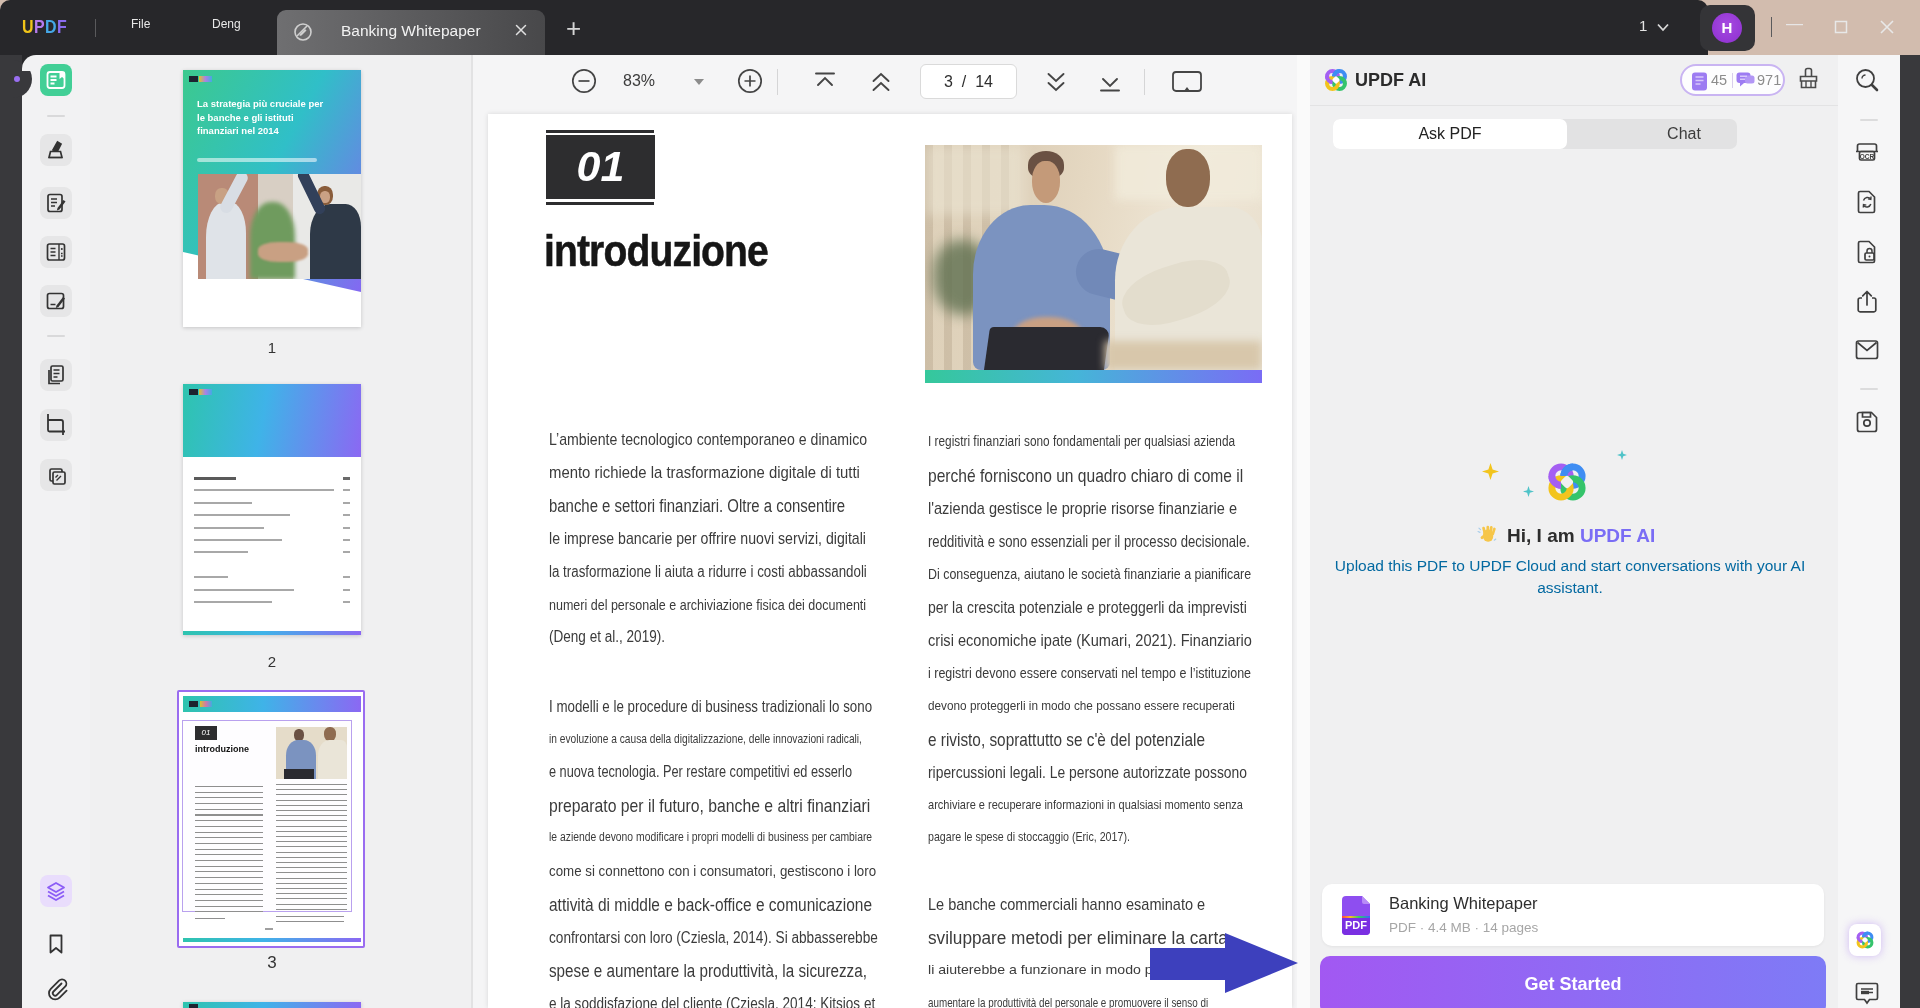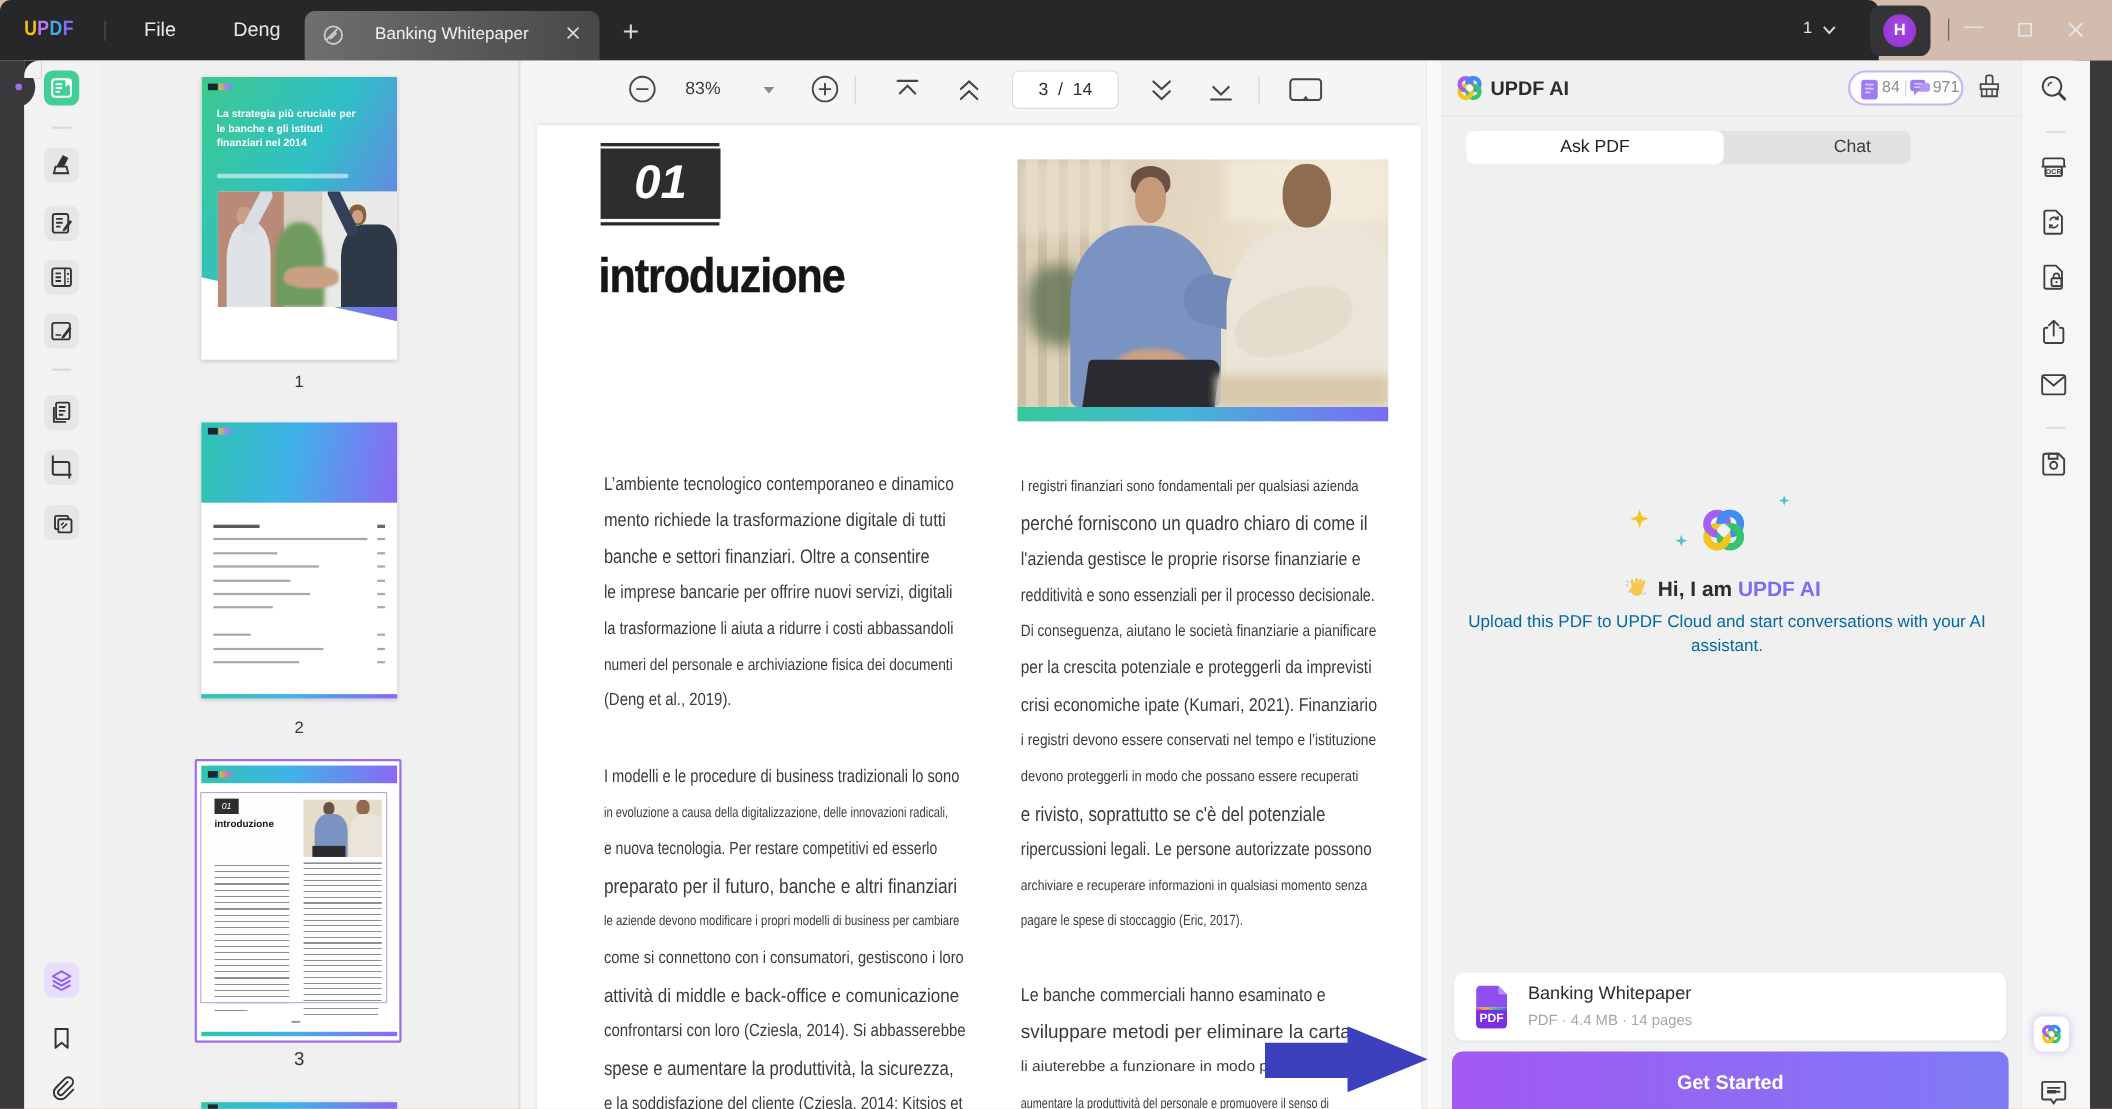--- a/index.html
+++ b/index.html
@@ -3,21 +3,21 @@
 <style>
 *{margin:0;padding:0;box-sizing:border-box;}
 html,body{width:1920px;height:1008px;overflow:hidden;background:#d2bcae;font-family:"Liberation Sans",sans-serif;}
 .abs{position:absolute;}
 #win{position:absolute;left:0;top:0;width:1920px;height:1008px;}
 
 #topbar{position:absolute;left:0;top:0;width:1708px;height:55px;background:#27272a;border-radius:10px 10px 0 0;}
 #logo{position:absolute;left:22px;top:16px;font-size:19px;font-weight:bold;letter-spacing:.5px;transform-origin:0 50%;transform:scaleX(.84);}
 #logo .u{color:#f0c419;}#logo .p{color:#b57bee;}#logo .d{color:#45a7e6;}#logo .f{color:#8b6cf0;}
 #menusep{position:absolute;left:95px;top:19px;width:1px;height:18px;background:#5a5a5c;}
-.menu{position:absolute;top:17px;color:#e8e8e8;font-size:18px;}
+.menu{position:absolute;top:17px;color:#e8e8e8;font-size:12px;}
 #tab{position:absolute;left:277px;top:10px;width:268px;height:45px;background:linear-gradient(90deg,#6f6f71,#48484a);border-radius:9px 9px 0 0;}
 #tabicon{position:absolute;left:14px;top:10px;width:24px;height:24px;}
 #tabtitle{position:absolute;left:64px;top:12px;color:#f2f2f2;font-size:15.5px;}
 #tabplus{position:absolute;left:566px;top:13px;color:#d5d5d5;font-size:26px;font-weight:300;}
 #pgsel{position:absolute;left:1639px;top:17px;color:#e5e5e5;font-size:15px;}
 #avatarbox{position:absolute;left:1700px;top:5px;width:55px;height:46px;background:#343437;border-radius:10px;}
 #avatar{position:absolute;left:12px;top:8px;width:30px;height:30px;border-radius:50%;background:radial-gradient(circle at 50% 40%,#a64ae0,#8d2fd0);color:#fff;font-weight:bold;font-size:15px;text-align:center;line-height:30px;}
 #winsep{position:absolute;left:1771px;top:17px;width:1px;height:20px;background:#5a5a5c;}
 .winbtn{position:absolute;top:14px;color:#e8e8e8;font-size:17px;}
 
@@ -425,21 +425,21 @@
             <path d="M 30.5 7.5 A 10 10 0 0 0 20.5 17.5" stroke="#3f8df3"></path>
           </g>
           <rect x="18.5" y="18.5" width="11" height="11" fill="#fff" transform="rotate(45 24 24)" rx="3"></rect>
         </svg>
       <div id="aititle">UPDF AI</div>
       <div id="aipill">
         <svg class="abs" style="left:9px;top:6px;" width="17" height="19" viewBox="0 0 17 19">
             <rect x="1" y="0.5" width="15" height="18" rx="3" fill="#9d7cf2"></rect>
             <path d="M4.5 5h8M4.5 8.5h8M4.5 12h5" stroke="#d8c8fa" stroke-width="1.6"></path>
           </svg>
-        <div class="abs" style="left:29px;top:6px;font-size:14.5px;color:#8c8c8c;">84</div>
+        <div class="abs" style="left:29px;top:6px;font-size:14.5px;color:#8c8c8c;">45</div>
         <div class="abs" style="left:50px;top:7px;width:1px;height:15px;background:#d8cdec;"></div>
         <svg class="abs" style="left:54px;top:6px;" width="19" height="17" viewBox="0 0 19 17">
             <rect x="0.5" y="0.5" width="14" height="10.5" rx="3" fill="#9d7cf2"></rect>
             <path d="M4 11l0 3.5 4-3.5z" fill="#9d7cf2"></path>
             <rect x="9" y="3.5" width="9.5" height="8" rx="2.5" fill="#b296f5"></rect>
             <path d="M4 4.2h7M4 7.2h5" stroke="#d8c8fa" stroke-width="1.4"></path>
           </svg>
         <div class="abs" style="left:75px;top:6px;font-size:14.5px;color:#8c8c8c;">971</div>
       </div>
       <svg class="abs" style="left:487px;top:11px;" width="23" height="25" viewBox="0 0 23 25">

